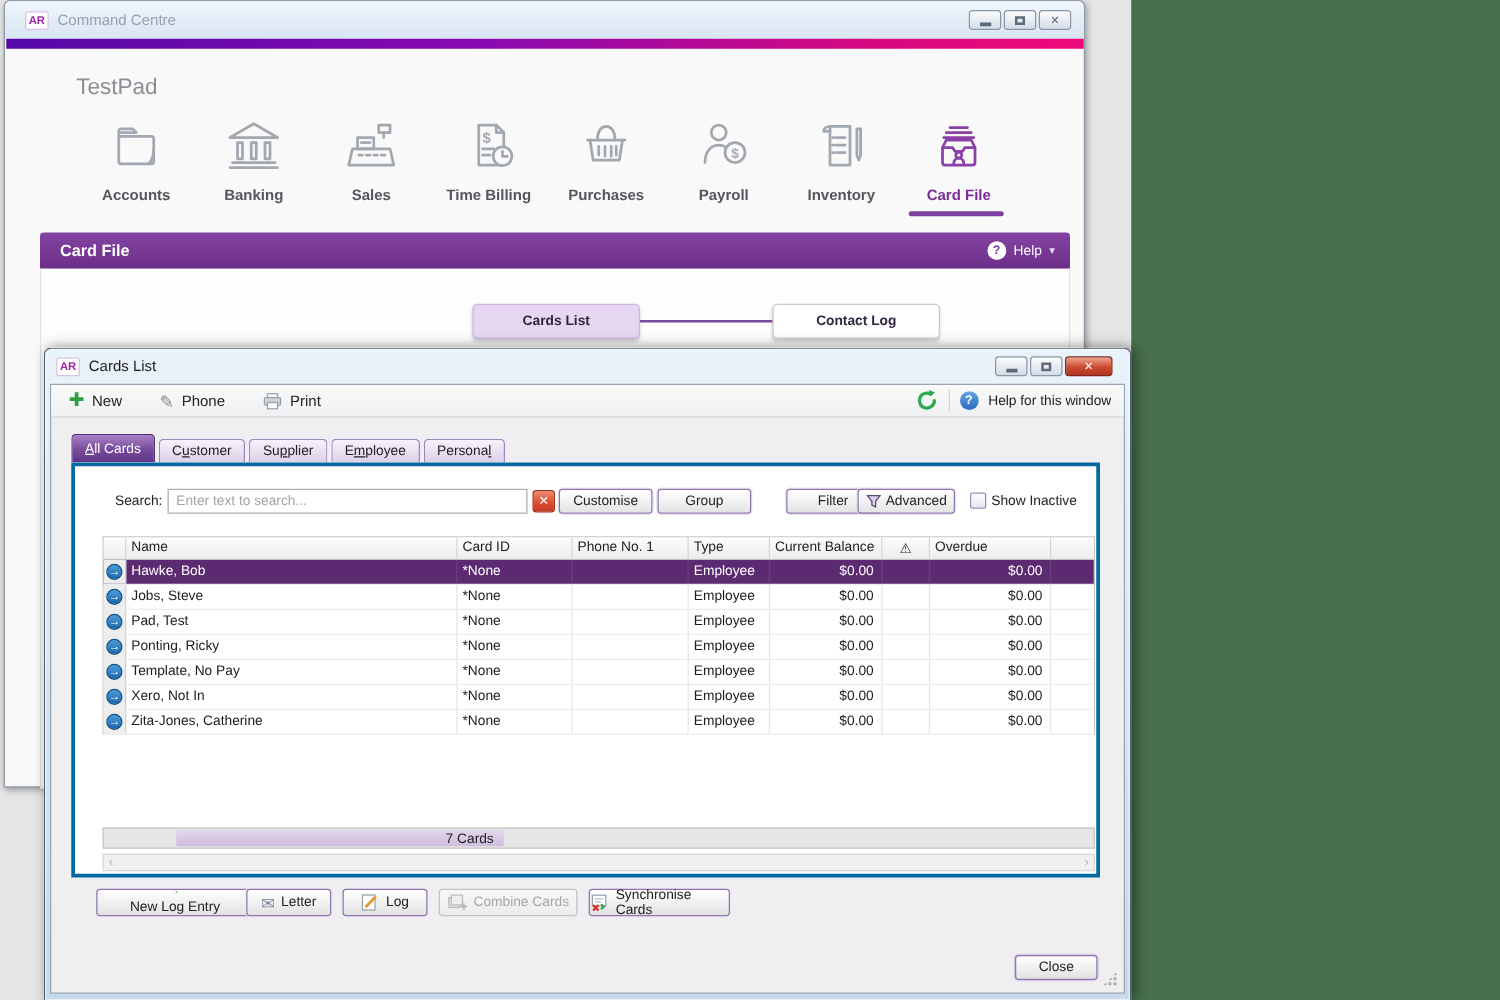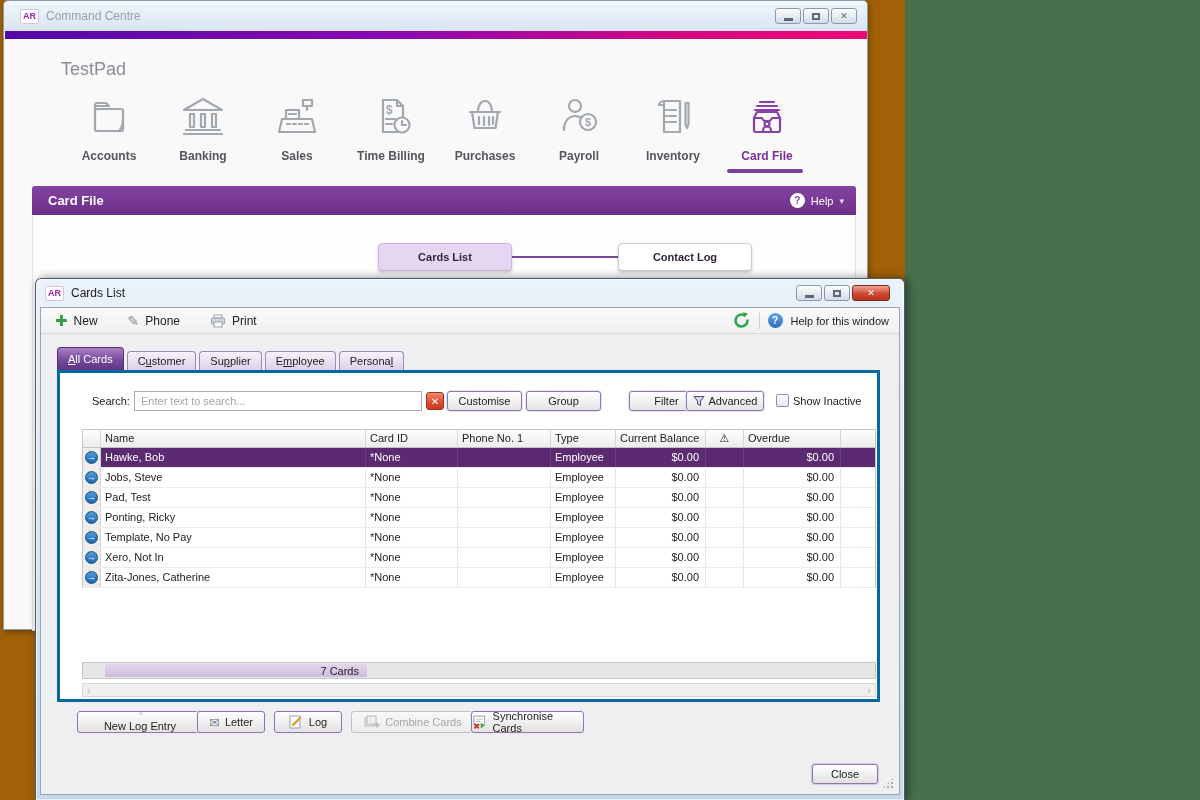--- a/index.html
+++ b/index.html
@@ -1,18 +1,18 @@
 <!DOCTYPE html>
 <html><head>
 <meta charset="utf-8">
 <style>
   * { margin:0; padding:0; box-sizing:border-box; }
   html,body { width:1200px; height:800px; }
   body { font-family:"Liberation Sans","DejaVu Sans",sans-serif; font-size:11px; color:#222; }
-  .stage { position:relative; width:1200px; height:800px; background:#a16207; overflow:hidden; }
+  .stage { position:relative; width:1200px; height:800px; background:#e5e5e5; overflow:hidden; }
   .abs { position:absolute; }
 
   
   .desktop-right { left:905px; top:0; width:295px; height:800px; background:#48704d; }
 
   
   .cc { left:3px; top:0px; width:865px; height:630px; background:#f9f9f9;
         border:1px solid #8d9aa8; border-radius:5px 5px 0 0; box-shadow:1px 2px 6px rgba(0,0,0,.35); }
   .cc-titlebar { left:0; top:0; width:100%; height:30px;
         background:linear-gradient(#f0f6fc,#d8e5f2); border-radius:5px 5px 0 0;
@@ -113,37 +113,37 @@
   .tr > div:last-child { border-right:none; }
   .tr .num { text-align:right; padding-right:6px; }
   .tr.selected { background:#5b2a70; }
   .tr.selected > div { color:#fff; border-right-color:#6e3e82; }
   .cell-arrow { background:#ededed; border-right:1px solid #d2d2d2 !important;
         display:flex; align-items:center; justify-content:center; padding:0 !important; }
   .row-arrow { width:13px; height:13px; border-radius:50%; background:linear-gradient(#4d9cdb,#1e67ad);
         color:#fff; font-size:9px; font-weight:bold; display:flex; align-items:center; justify-content:center;
         border:1px solid #15527e; line-height:1; }
   .statusbar { left:22px; top:289px; width:794px; height:17px; background:#e6e6e6;
-        border:1px solid #c6c6c6; display:flex; align-items:center; }
+        border:1px solid #c6c6c6; display:flex; align-items:center;padding-left:36px; }
   .status-band { margin-left:22px; width:262px; height:13px; background:linear-gradient(#e2d6ec,#cebddd);
         display:flex; align-items:center; justify-content:flex-end; padding-right:8px;
         font-size:11px; color:#222; }
   .hscroll { left:22px; top:310px; width:794px; height:14px; background:#f0f0f0; border:1px solid #d8d8d8;
         display:flex; align-items:center; justify-content:space-between; padding:0 4px;
         color:#b4b4b4; font-size:11px; }
 
   .abtn { top:403px; height:22px; border:1px solid #8f77ab; border-radius:3px;
         background:linear-gradient(#ffffff,#e2e2e2); box-shadow:0 0 0 1px #eee8f4;
         font-size:11px; color:#222; display:flex; align-items:center; justify-content:center; gap:5px; }
   .abtn.disabled { border-color:#c2c2c2; color:#a6a6a6; box-shadow:none;
         background:linear-gradient(#f8f8f8,#ececec); }
   .a-newlog { left:36px; width:126px;flex-direction:column; }
   .a-letter { left:156px; width:68px; }
   .a-log { left:233px; width:68px; }
-  .a-combine { left:310px; width:124px; }
+  .a-combine { left:310px; width:111px; }
   .a-sync { left:430px; width:113px; }
   .envelope-glyph { color:#7a86a0; font-size:13px; line-height:1; }
 
   .close-btn { left:771px; top:456px; width:66px; height:20px; border:1px solid #8f77ab; border-radius:3px;
         background:linear-gradient(#ffffff,#e2e2e2); box-shadow:0 0 0 1px #d6c9e4;
         font-size:11px; color:#222; display:flex; align-items:center; justify-content:center; }
   .grip { right:5px; bottom:5px; width:12px; height:12px;
         background-image:radial-gradient(#adadad 1.2px, transparent 1.4px); background-size:4px 4px;
         clip-path:polygon(100% 0,100% 100%,0 100%); }
 </style>

